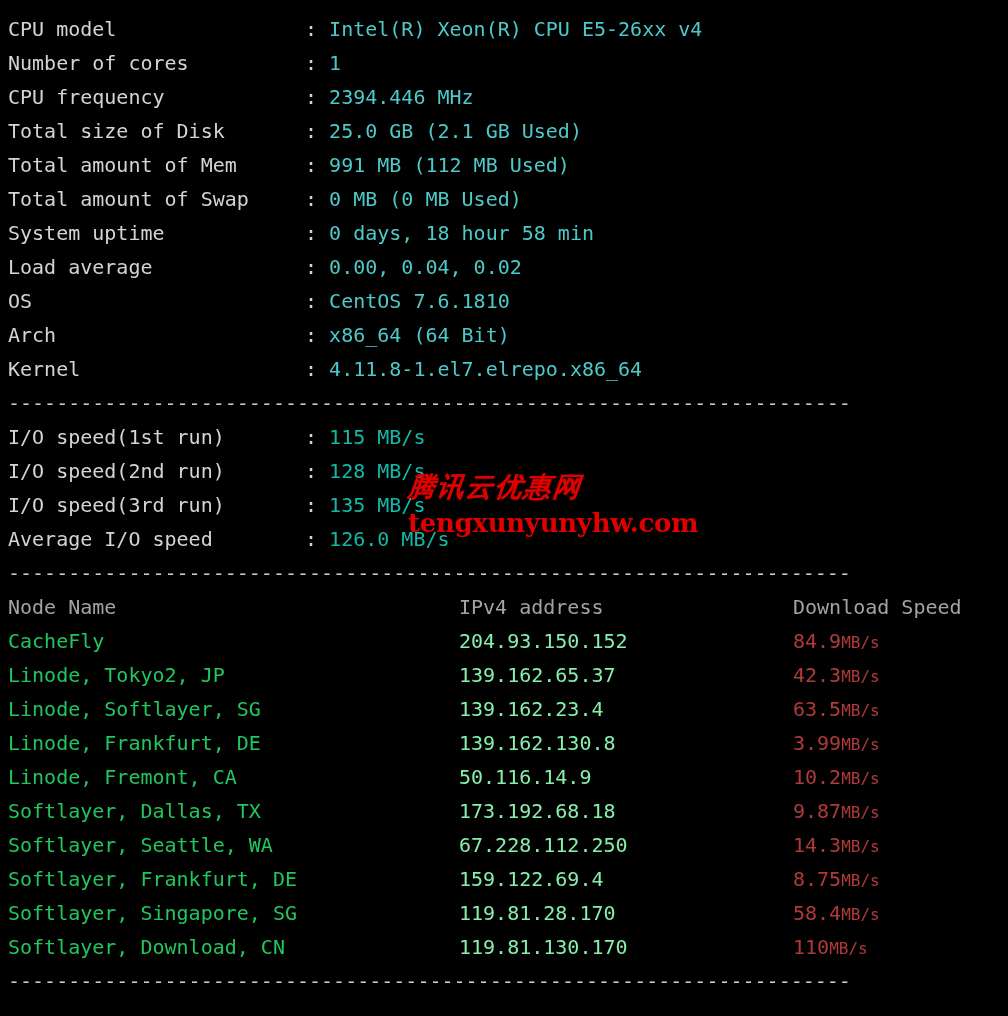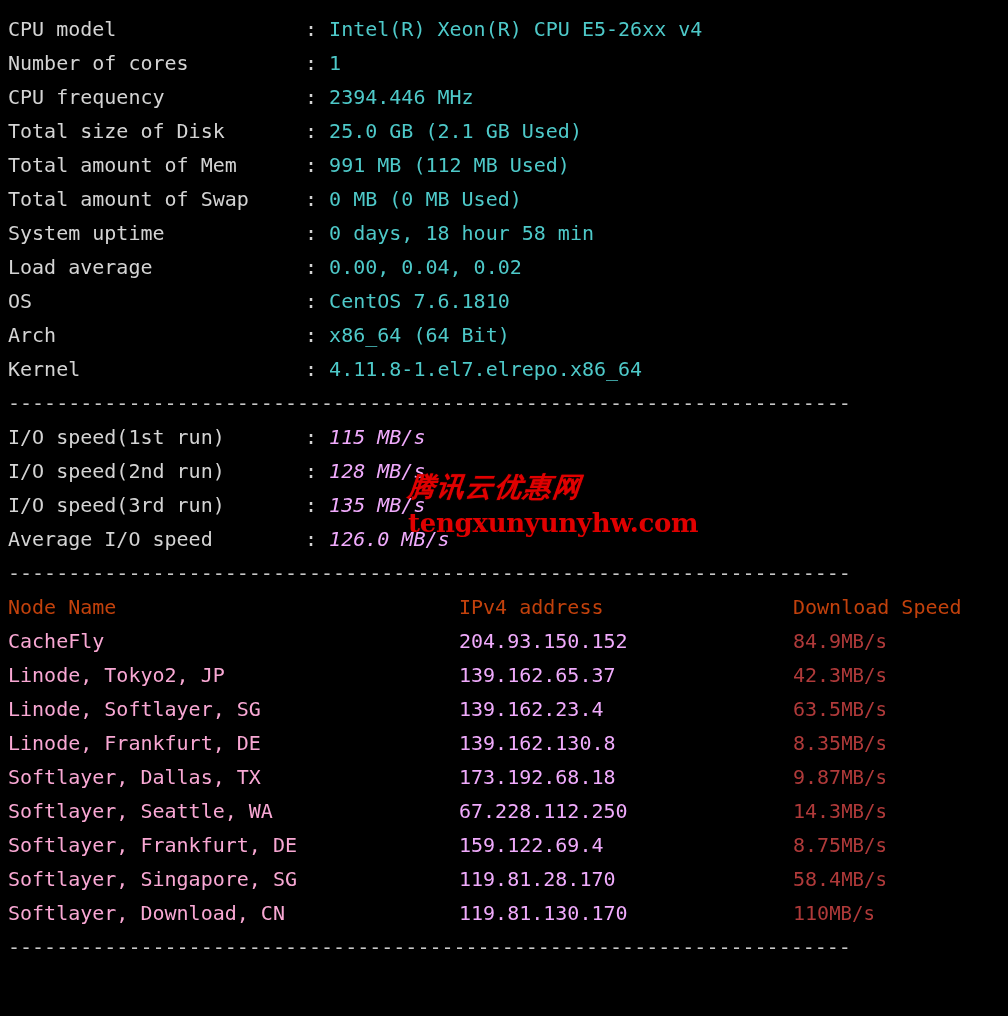--- a/index.html
+++ b/index.html
@@ -50,33 +50,33 @@
   }
 
   
   .lbl {
     display: inline-block;
     width: 297px;
     color: #d4d4d4;
   }
   .colon { color: #d4d4d4; }
   .val { color: #4ec9c9; }
-  .val-yellow { color: #f0abfc; font-style: italic; }
+  .val-yellow { color: #14b8a6; }
 
   
-  .col-node  { display: inline-block; width: 451px; color: #f9a8d4; }
-  .col-ip    { display: inline-block; width: 334px; color: #f0abfc; }
+  .col-node  { display: inline-block; width: 451px; color: #22c55e; }
+  .col-ip    { display: inline-block; width: 334px; color: #86efac; }
   .col-speed { display: inline-block; color: #b03a3a; }
 
   .hdr .col-node,
   .hdr .col-ip,
-  .hdr .col-speed { color: #c2410c; }
+  .hdr .col-speed { color: #a3a3a3; }
 
   
-  .unit { font-family: "DejaVu Sans Mono", monospace; font-size: 19px; }
+  .unit { font-family: "DejaVu Sans Mono", monospace; font-size: 16px; }
 
   
   #watermark {
     position: absolute;
     left: 408px;
     top: 472px;
     pointer-events: none;
     user-select: none;
   }
   #watermark .wm-cn {
@@ -153,22 +153,23 @@
 
     <div class="line hdr"><span class="col-node">Node Name</span><span class="col-ip">IPv4 address</span><span class="col-speed">Download Speed</span></div>
 
     <div class="line"><span class="col-node">CacheFly</span><span class="col-ip">204.93.150.152</span><span class="col-speed"><span>84.9</span><span class="unit">MB/s</span></span></div>
 
     <div class="line"><span class="col-node">Linode, Tokyo2, JP</span><span class="col-ip">139.162.65.37</span><span class="col-speed"><span>42.3</span><span class="unit">MB/s</span></span></div>
 
     <div class="line"><span class="col-node">Linode, Softlayer, SG</span><span class="col-ip">139.162.23.4</span><span class="col-speed"><span>63.5</span><span class="unit">MB/s</span></span></div>
 
 
-    <div class="line"><span class="col-node">Linode, Frankfurt, DE</span><span class="col-ip">139.162.130.8</span><span class="col-speed"><span>8.35</span><span class="unit">MB/s</span></span></div>
+    <div class="line"><span class="col-node">Linode, Frankfurt, DE</span><span class="col-ip">139.162.130.8</span><span class="col-speed"><span>3.99</span><span class="unit">MB/s</span></span></div>
 
+    <div class="line"><span class="col-node">Linode, Fremont, CA</span><span class="col-ip">50.116.14.9</span><span class="col-speed"><span>10.2</span><span class="unit">MB/s</span></span></div>
 
     <div class="line"><span class="col-node">Softlayer, Dallas, TX</span><span class="col-ip">173.192.68.18</span><span class="col-speed"><span>9.87</span><span class="unit">MB/s</span></span></div>
 
     <div class="line"><span class="col-node">Softlayer, Seattle, WA</span><span class="col-ip">67.228.112.250</span><span class="col-speed"><span>14.3</span><span class="unit">MB/s</span></span></div>
 
     <div class="line"><span class="col-node">Softlayer, Frankfurt, DE</span><span class="col-ip">159.122.69.4</span><span class="col-speed"><span>8.75</span><span class="unit">MB/s</span></span></div>
 
     <div class="line"><span class="col-node">Softlayer, Singapore, SG</span><span class="col-ip">119.81.28.170</span><span class="col-speed"><span>58.4</span><span class="unit">MB/s</span></span></div>
 
     <div class="line"><span class="col-node">Softlayer, Download, CN</span><span class="col-ip">119.81.130.170</span><span class="col-speed"><span>110</span><span class="unit">MB/s</span></span></div>

